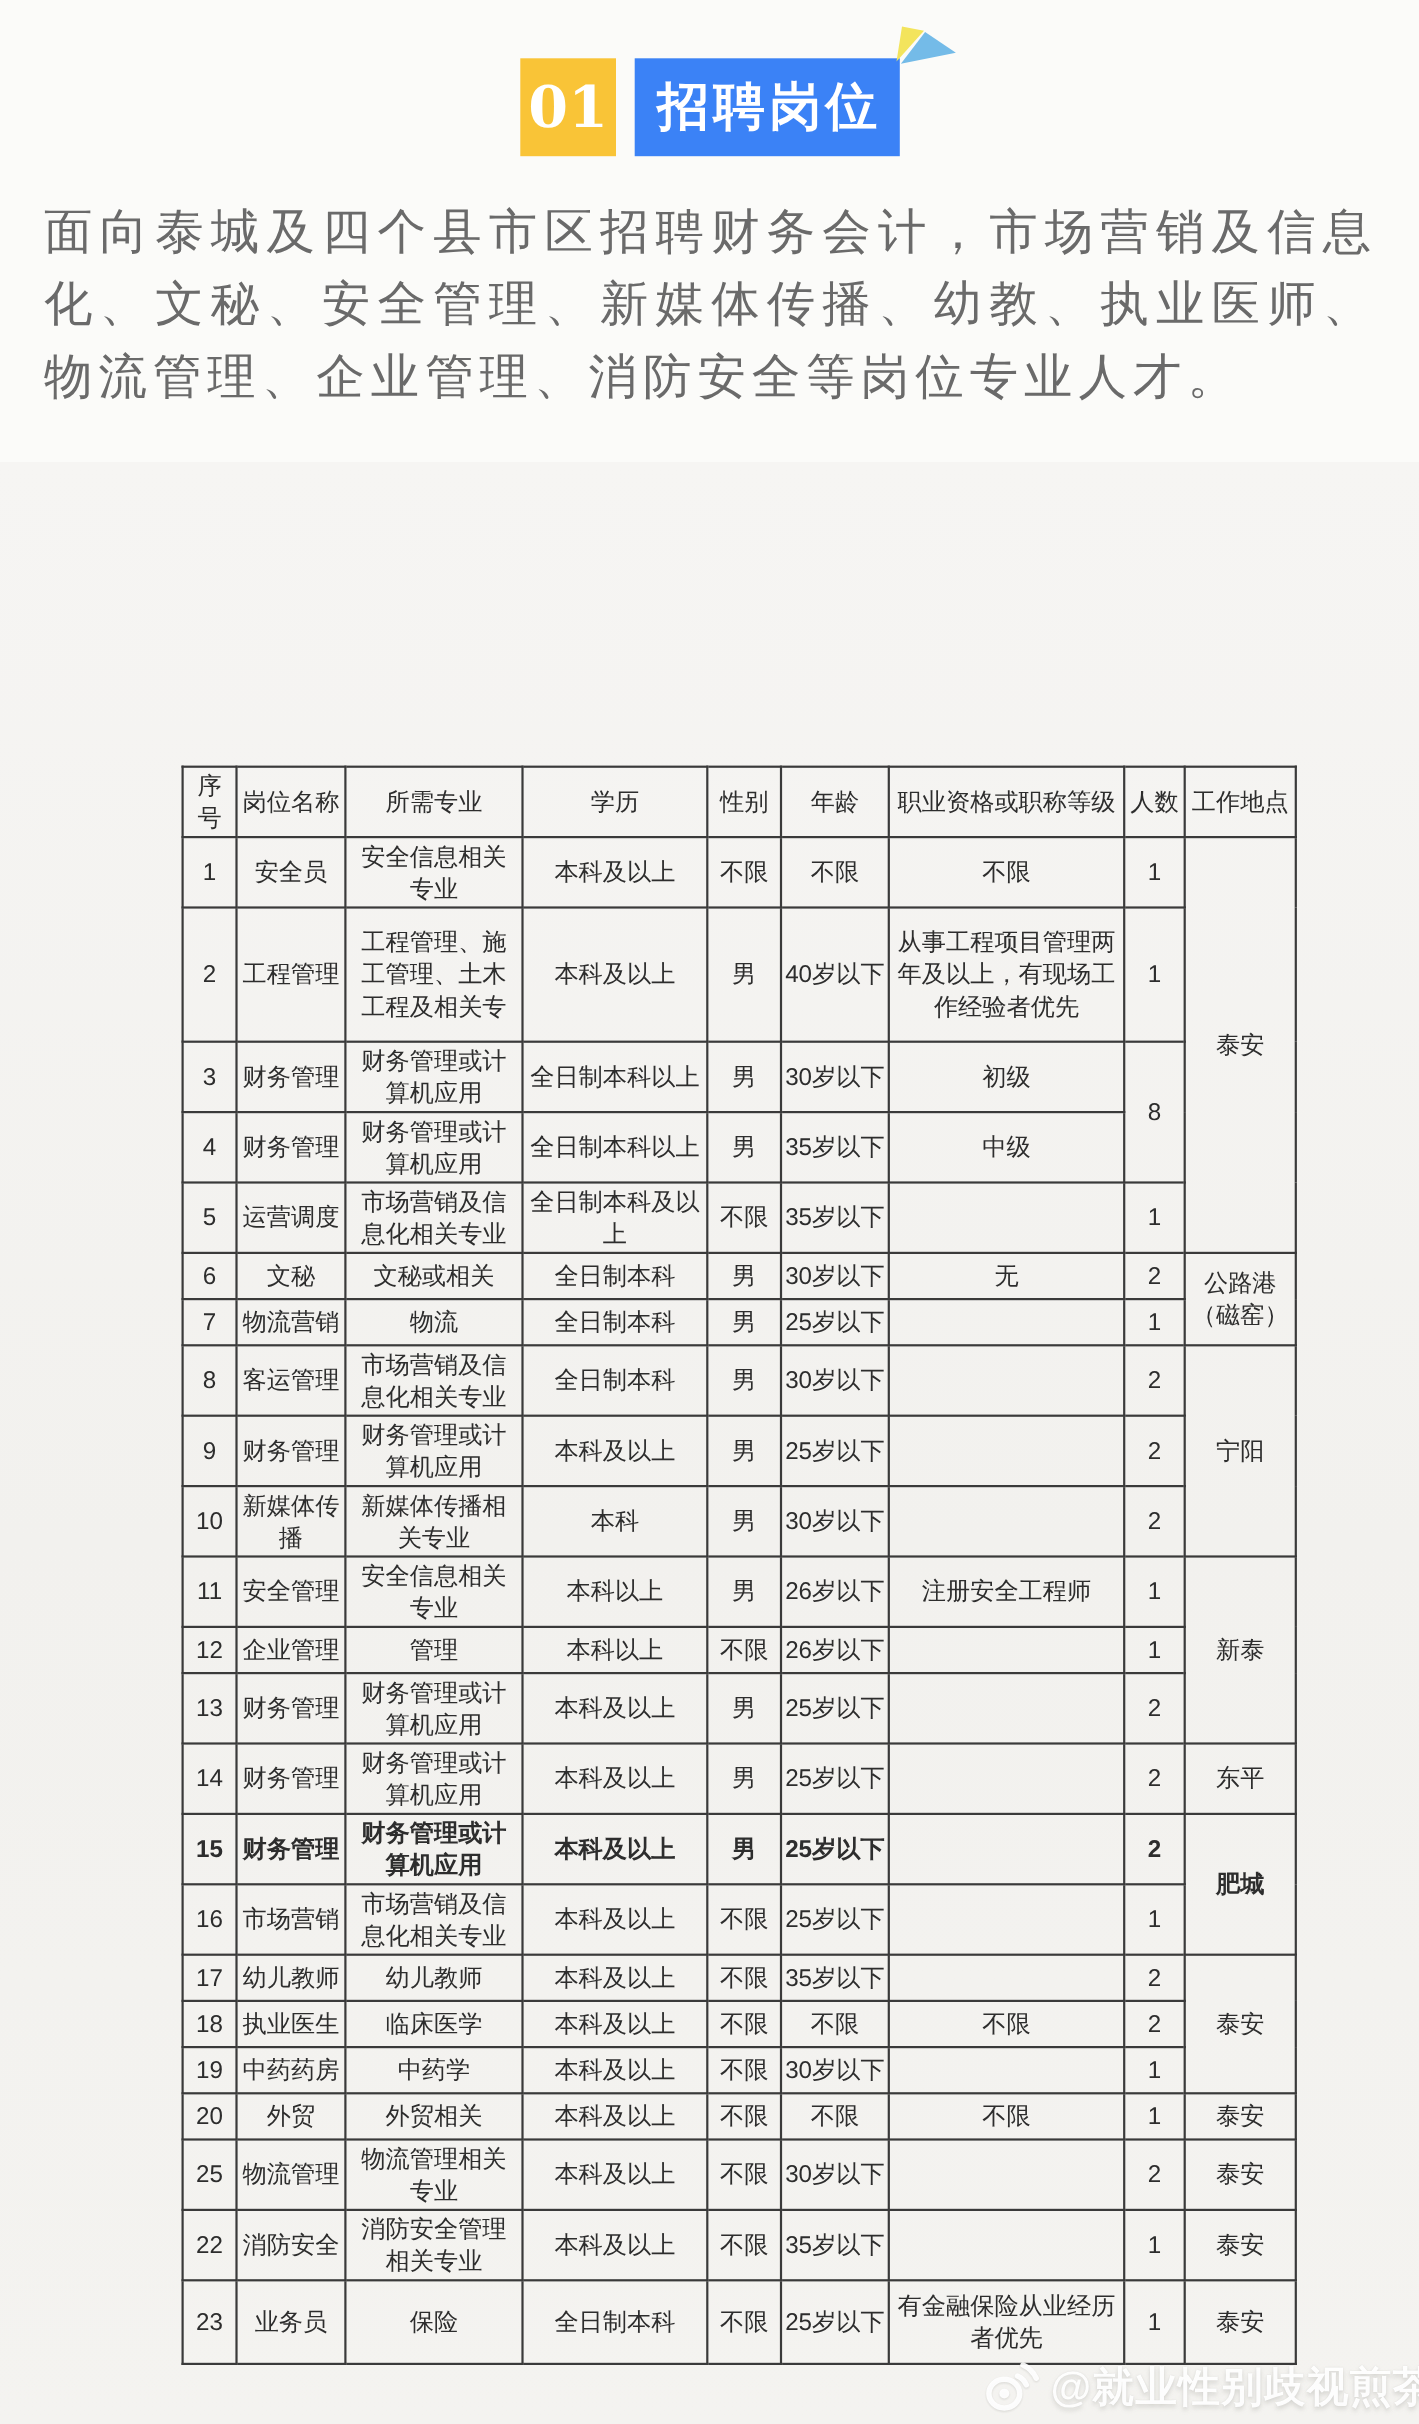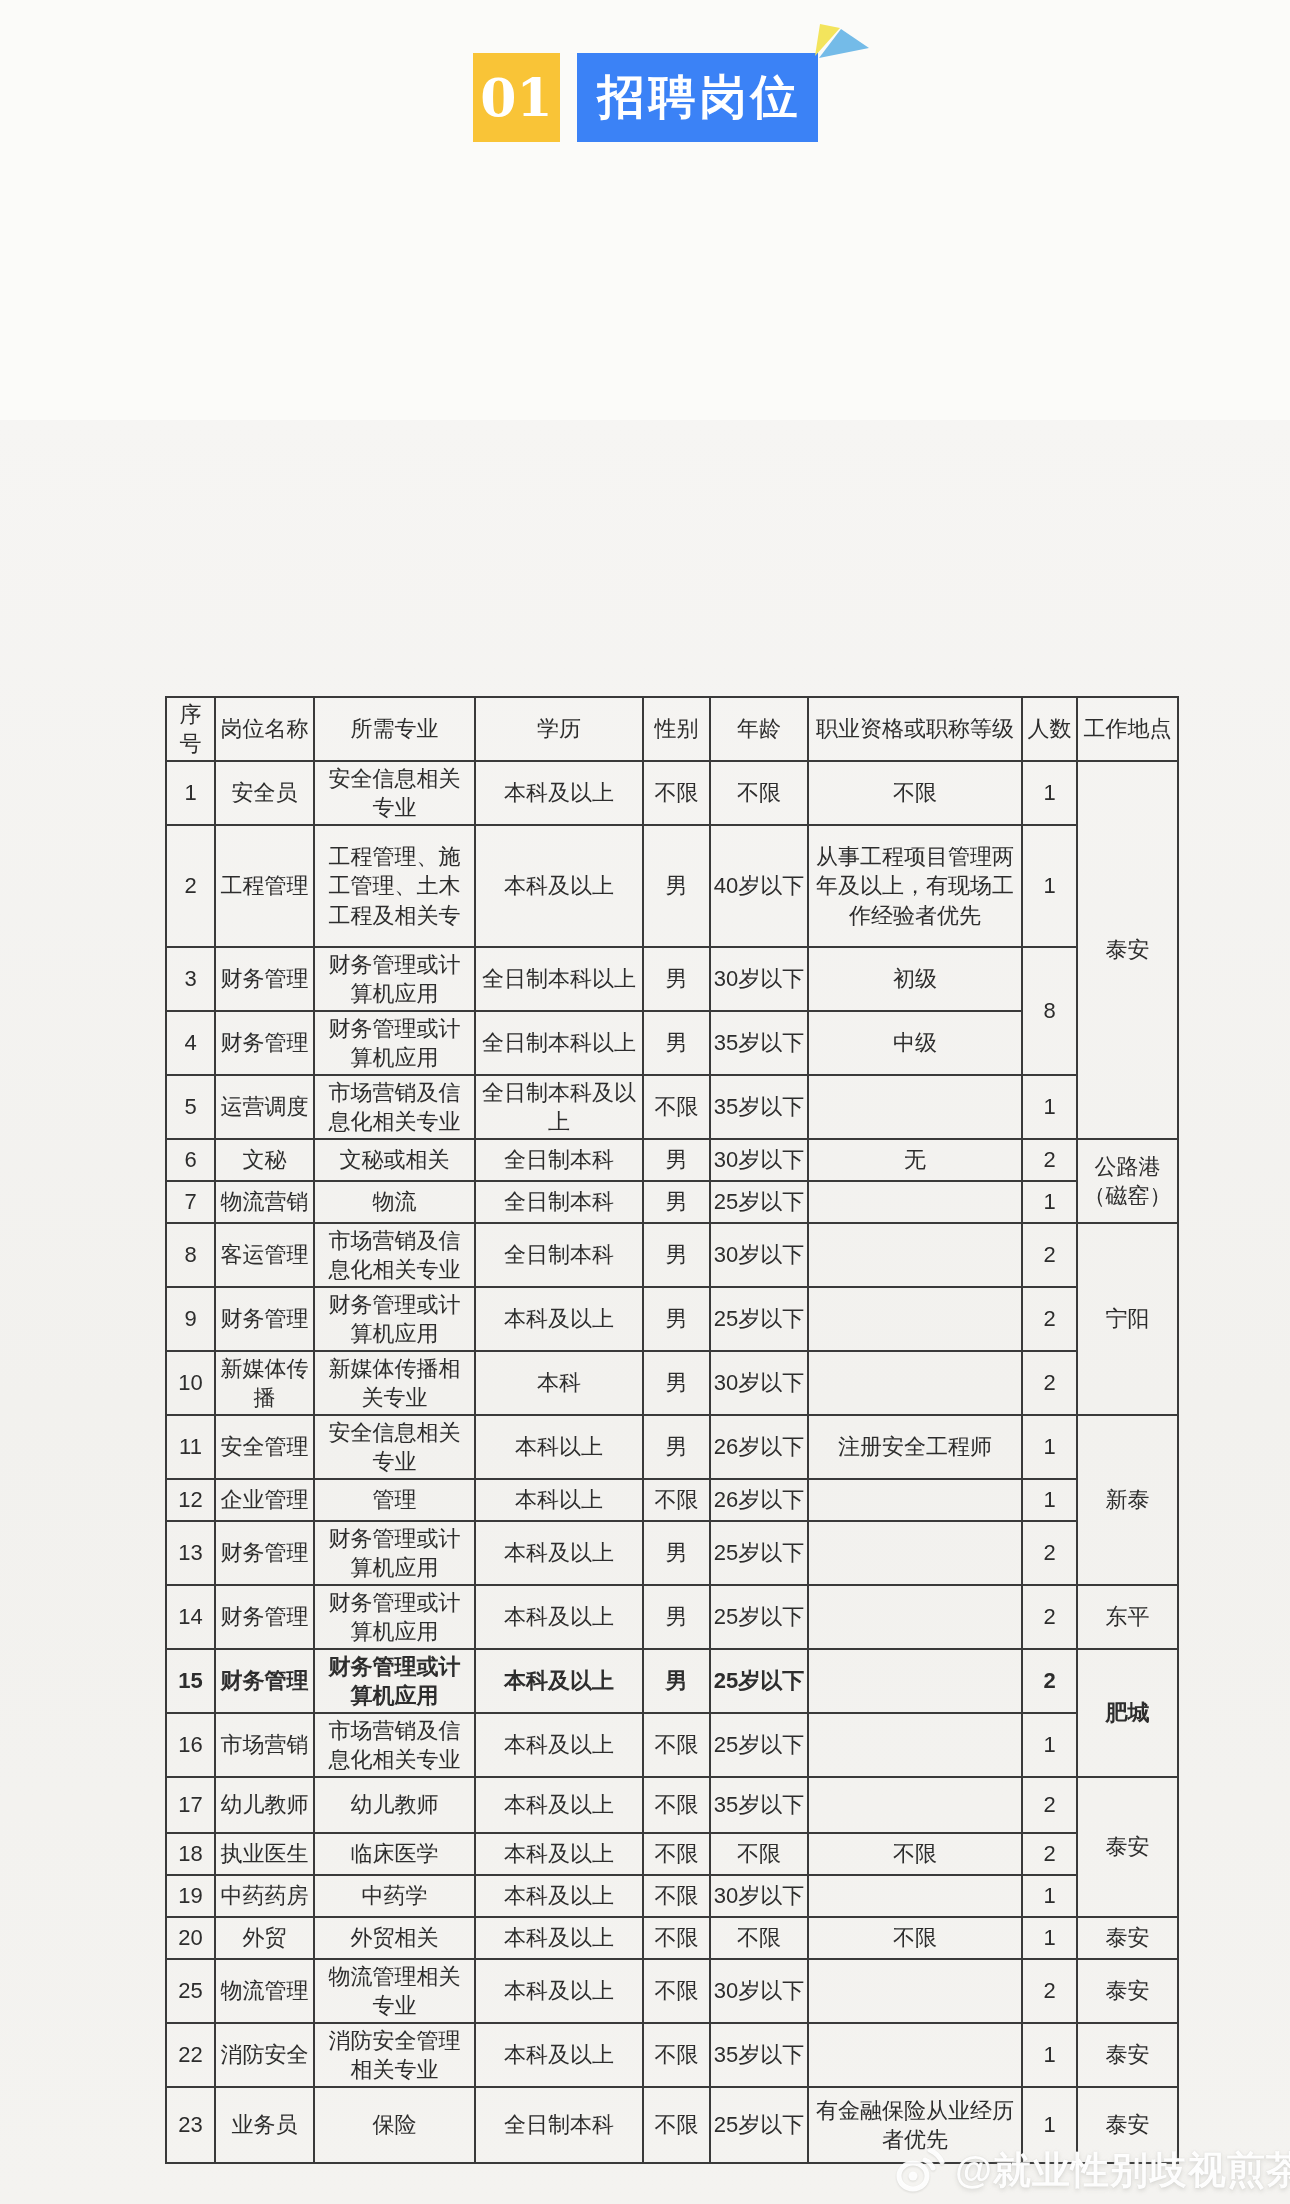--- a/index.html
+++ b/index.html
@@ -58,20 +58,21 @@
 
   <div class="badge-wrap">
     <div class="badge-num">01</div>
     <div class="badge-label">招聘岗位</div>
     <svg class="badge-tris" viewBox="0 0 58 38" xmlns="http://www.w3.org/2000/svg">
       <polygon points="2,34 7,2 27,6" fill="#f3e45c"></polygon>
       <polygon points="6,36 56,26 28,7" fill="#74bbe8"></polygon>
     </svg>
   </div>
 
+  <p class="intro">面向泰城及四个县市区招聘财务会计，市场营销及信息化、文秘、安全管理、新媒体传播、幼教、执业医师、物流管理、企业管理、消防安全等岗位专业人才。</p>
 
   <div class="photo-area">
 
     <table class="req" id="req-table">
       <colgroup id="req-cols">
           <col style="width: 49px;">
           <col style="width: 99px;">
           <col style="width: 161px;">
           <col style="width: 168px;">
           <col style="width: 67px;">
@@ -252,21 +253,21 @@
           <tr style="height: 64px;">
             <td class="col-0">16</td>
             <td class="col-1">市场营销</td>
             <td class="col-2">市场营销及信息化相关专业</td>
             <td class="col-3">本科及以上</td>
             <td class="col-4">不限</td>
             <td class="col-5">25岁以下</td>
             <td class="col-6"></td>
             <td class="col-7">1</td>
           </tr>
-          <tr style="height: 56px; margin-top: 28px;">
+          <tr style="height: 42px; margin-top: 28px;">
             <td class="col-0">17</td>
             <td class="col-1">幼儿教师</td>
             <td class="col-2">幼儿教师</td>
             <td class="col-3">本科及以上</td>
             <td class="col-4">不限</td>
             <td class="col-5">35岁以下</td>
             <td class="col-6"></td>
             <td class="col-7">2</td>
             <td class="col-8" rowspan="3">泰安</td>
           </tr>

